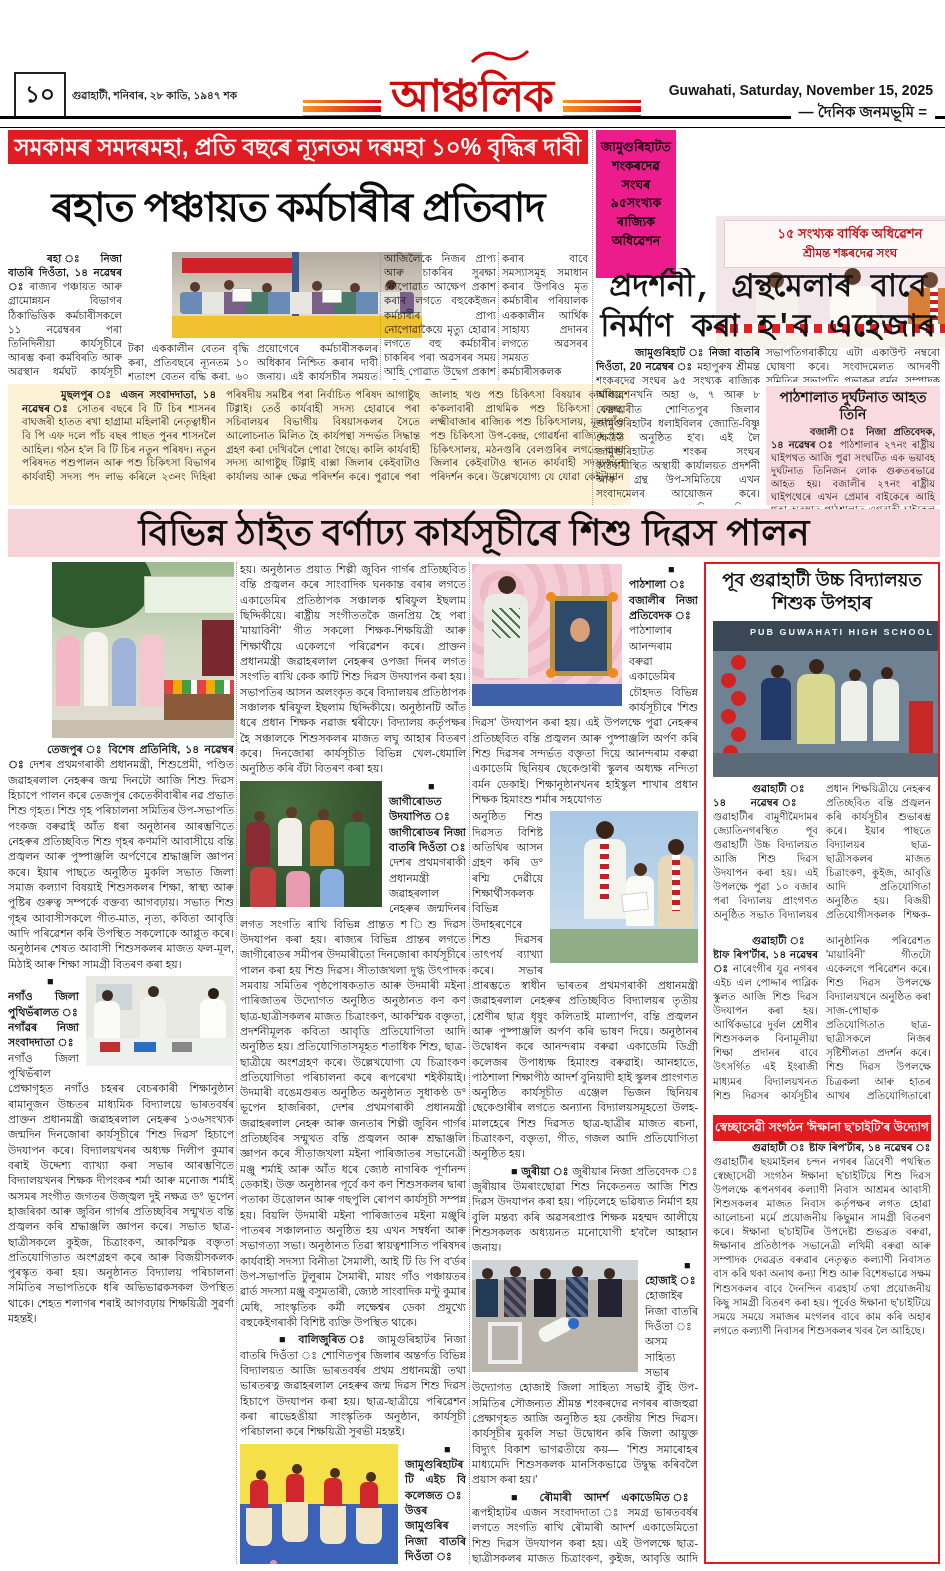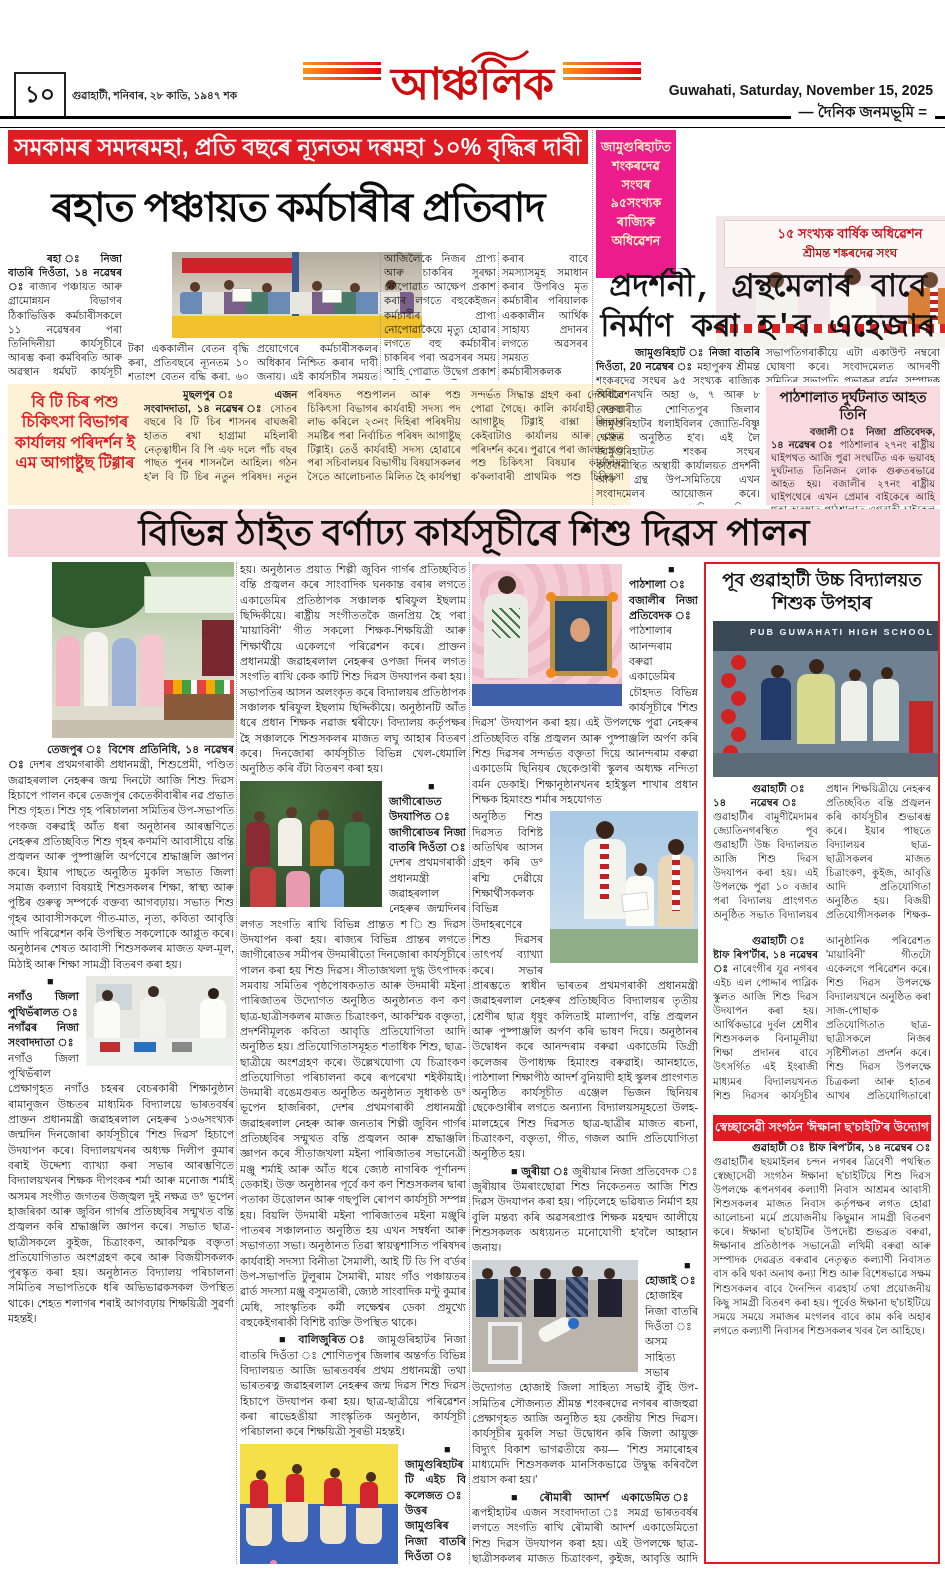--- a/index.html
+++ b/index.html
@@ -3,21 +3,21 @@
 <meta charset="utf-8">
 <style>
   html,body{margin:0;padding:0;background:#ffffff;}
   body{font-family:"Liberation Sans","DejaVu Sans",sans-serif;color:#141414;}
   .sheet{position:relative;width:945px;height:1571px;background:#fff;overflow:hidden;}
   .abs{position:absolute;}
   
   .pageno{left:14px;top:72px;width:48px;height:42px;border:2px solid #222;font-size:23px;font-weight:bold;
           text-align:center;line-height:40px;}
   .dateline{left:72px;top:88px;font-size:10.5px;font-weight:bold;color:#222;}
-  .mastwrap{left:272px;top:62px;width:400px;height:56px;display:flex;align-items:flex-start;justify-content:center;}
+  .mastwrap{left:272px;top:62px;width:400px;height:56px;display:flex;align-items:flex-end;justify-content:center;}
   .mlines{width:78px;display:flex;flex-direction:column;gap:3px;}
   .mlines div{height:3px;background:linear-gradient(90deg,#f7941d,#e20613);}
   .mlines div:nth-child(2){height:6px;}
   .masttext{font-size:44px;font-weight:800;color:#cf0a0a;margin:0 10px;letter-spacing:-1px;line-height:1;}
   .flourish{left:470px;top:46px;width:60px;height:20px;}
   .endate{right:12px;top:82px;font-size:14px;font-weight:bold;}
   .rules{left:0;top:116px;width:945px;height:8px;border-top:3px solid #000;border-bottom:1px solid #000;}
   .papername{right:10px;top:100px;font-size:15px;font-weight:bold;background:#fff;padding:0 8px;z-index:3;}
   .papername:before{content:"— ";} .papername:after{content:" =";}
   
@@ -31,21 +31,21 @@
   .col4{left:384px;top:252px;width:112px;height:128px;}
   .col5{left:502px;top:252px;width:86px;height:128px;}
   .under-l{left:128px;top:342px;width:121px;height:38px;}
   .under-r{left:257px;top:342px;width:121px;height:38px;}
   
   .ybox{left:8px;top:384px;width:622px;height:121px;background:#fdf2d6;display:flex;padding:4px 6px;box-sizing:border-box;}
   .yhead{width:122px;min-width:122px;color:#e01b22;font-weight:800;font-size:16px;text-align:center;line-height:1.28;padding-top:4px;}
   .ybody{flex:1;margin-left:8px;column-count:3;column-gap:10px;font-size:10.2px;line-height:1.34;text-align:justify;
          height:108px;overflow:hidden;}
   
-  .pinkbox{left:596px;top:130px;width:72px;height:132px;background:#ec1c8d;color:#fef9c3;font-size:12.5px;font-weight:bold;
+  .pinkbox{left:596px;top:130px;width:72px;height:132px;background:#ec1c8d;color:#000000;font-size:12.5px;font-weight:bold;
            text-align:center;padding:8px 4px;box-sizing:content-box;line-height:1.5;}
   .headline3{left:596px;top:268px;width:344px;height:72px;font-size:31px;font-weight:800;text-align:center;line-height:1.3;overflow:hidden;font-family:Liberation Mono, monospace;}
   .bodyA{left:596px;top:346px;width:164px;height:159px;}
   .bodyB{left:766px;top:346px;width:174px;height:36px;}
   .accbox{left:766px;top:386px;width:174px;height:119px;background:#fbdbe2;padding:3px 5px;box-sizing:border-box;}
   .acchead{font-size:14px;font-weight:800;text-align:center;line-height:1.2;margin-bottom:2px;}
   .accbody{font-size:9.8px;line-height:1.33;text-align:justify;height:88px;overflow:hidden;}
   
   .secbanner{left:8px;top:509px;width:932px;height:48px;background:#f6d3d8;font-size:36px;font-weight:800;color:#101010;
              text-align:center;line-height:48px;white-space:nowrap;overflow:hidden;}
@@ -125,21 +125,20 @@
     <div class="s" style="left:150px;top:37px;width:18px;height:12px;background:#fbfbf6;border:1px solid #bbb;"></div>
     <div class="s" style="left:0;top:64px;width:250px;height:22px;background:#f2c12e;"></div>
   </div>
 
   <div class="abs bodytxt under-l">টকা এককালীন বেতন বৃদ্ধি কৰা, প্ৰতিবছৰে ন্যূনতম ১০ শতাংশ বেতন বৃদ্ধি কৰা, ৬০ বছৰ পৰ্যন্ত চাকৰি সুৰক্ষা নিশ্চিত কৰা আৰু এইছ আৰ পলিচি নীতি প্ৰণয়ন আৰু</div>
   <div class="abs bodytxt under-r">প্ৰয়োগেৰে কৰ্মচাৰীসকলৰ অধিকাৰ নিশ্চিত কৰাৰ দাবী জনায়। এই কাৰ্যসূচীৰ সময়ত ঠিকাভিত্তিক কৰ্মচাৰীসকলে দীৰ্ঘদিন ধৰি নিষ্ঠাৰে কাম কৰি থকাৰ পাছতো</div>
   <div class="abs bodytxt col4">আজিলৈকে নিজৰ প্ৰাপ্য আৰু চাকৰিৰ সুৰক্ষা নোপোৱাত আক্ষেপ প্ৰকাশ কৰাৰ লগতে বহুকেইজন কৰ্মচাৰীৰ প্ৰাপ্য নোপোৱাকৈয়ে মৃত্যু হোৱাৰ লগতে বহু কৰ্মচাৰীৰ চাকৰিৰ পৰা অৱসৰৰ সময় আহি পোৱাত উদ্বেগ প্ৰকাশ কৰি বিভাগীয় মন্ত্ৰীৰ লগতে অসমৰ মুখ্যমন্ত্ৰীগৰাকীক কৰ্মচাৰীসকলৰ ভৱিষ্যৎ সুৰক্ষা নিশ্চিত</div>
   <div class="abs bodytxt col5">কৰাৰ বাবে সমস্যাসমূহ সমাধান কৰাৰ উপৰিও মৃত কৰ্মচাৰীৰ পৰিয়ালক এককালীন আৰ্থিক সাহায্য প্ৰদানৰ লগতে অৱসৰৰ সময়ত কৰ্মচাৰীসকলক যথোপযুক্ত এককালীন আৰ্থিক সাহায্য প্ৰদানৰ দাবী জনায়।</div>
 
   <div class="abs ybox">
-    <div class="yhead">বি টি চিৰ পশু চিকিৎসা বিভাগৰ কাৰ্যালয় পৰিদৰ্শন ই এম আগাষ্টুছ টিগ্গাৰ</div>
     <div class="ybody">
       <b class="lead-b">মুছলপুৰ ঃ এজন সংবাদদাতা, ১৪ নৱেম্বৰ ঃ</b>
       <span>সোতৰ বছৰে বি টি চিৰ শাসনৰ বাঘজৰী হাতত ৰখা হাগ্ৰামা মহিলাৰী নেতৃত্বাধীন বি পি এফ দলে পাঁচ বছৰ পাছত পুনৰ শাসনলৈ আহিল। গঠন হ'ল বি টি চিৰ নতুন পৰিষদ। নতুন পৰিষদত পশুপালন আৰু পশু চিকিৎসা বিভাগৰ কাৰ্যবাহী সদস্য পদ লাভ কৰিলে ২৩নং দিহিৰা পৰিষদীয় সমষ্টিৰ পৰা নিৰ্বাচিত পৰিষদ আগাষ্টুছ টিগ্গাই। তেওঁ কাৰ্যবাহী সদস্য হোৱাৰে পৰা সচিবালয়ৰ বিভাগীয় বিষয়াসকলৰ সৈতে আলোচনাত মিলিত হৈ কাৰ্যপন্থা সন্দৰ্ভত সিদ্ধান্ত গ্ৰহণ কৰা দেখিবলৈ পোৱা গৈছে। কালি কাৰ্যবাহী সদস্য আগাষ্টুছ টিগ্গাই বাক্সা জিলাৰ কেইবাটাও কাৰ্যালয় আৰু ক্ষেত্ৰ পৰিদৰ্শন কৰে। পুৱাৰে পৰা জালাহ খণ্ড পশু চিকিৎসা বিষয়াৰ কাৰ্যালয়, ক'কলাবাৰী প্ৰাথমিক পশু চিকিৎসা কেন্দ্ৰ, লক্ষ্মীবাজাৰ ৰাজ্যিক পশু চিকিৎসালয়, মূলাগাঁও পশু চিকিৎসা উপ-কেন্দ্ৰ, গোৱৰ্ধনা ৰাজ্যিক পশু চিকিৎসালয়, মঠনগুৰি বেলগুৰিৰ লগতে বাক্সা জিলাৰ কেইবাটাও স্থানত কাৰ্যবাহী সদস্যজনে পৰিদৰ্শন কৰে। উল্লেখযোগ্য যে যোৱা কেইটামান দিন ধৰি কাৰ্যবাহী সদস্য আগাষ্টুছ টিগ্গাই বি টি চিৰ তামুলপুৰ জিলাৰ মহকুমা পশু চিকিৎসা বিষয়াৰ কাৰ্যালয়, গোৱেশ্বৰ ৰাজ্যিক পশু চিকিৎসালয় উপ কেন্দ্ৰ, মহৰিপাৰা, নাওকাটা, দংপাৰ, নাগ্ৰীজুলি, পাত্ৰিলবাৰী ৰাজ্যিক পশু চিকিৎসালয়, খৈৰাবাৰী, দৱগাজুলি, কুমাৰীকাটা, কাবাৰী আদি ঠাইত কাৰ্যবাহী সদস্যগৰাকীয়ে পৰিদৰ্শন কৰি বিষয়াসকলৰ সৈতে মত বিনিময় কৰে।</span>
     </div>
   </div>
 
   <div class="abs pinkbox">জামুগুৰিহাটত শংকৰদেৱ সংঘৰ ৯৫সংখ্যক ৰাজ্যিক অধিৱেশন</div>
 
   <div class="abs ph" style="left:672px;top:130px;width:268px;height:132px;background:#f3e6ea;">
     <div class="s" style="left:8px;top:4px;width:246px;height:46px;background:#fdf7f8;border:1px solid #e6cdd4;"></div>

